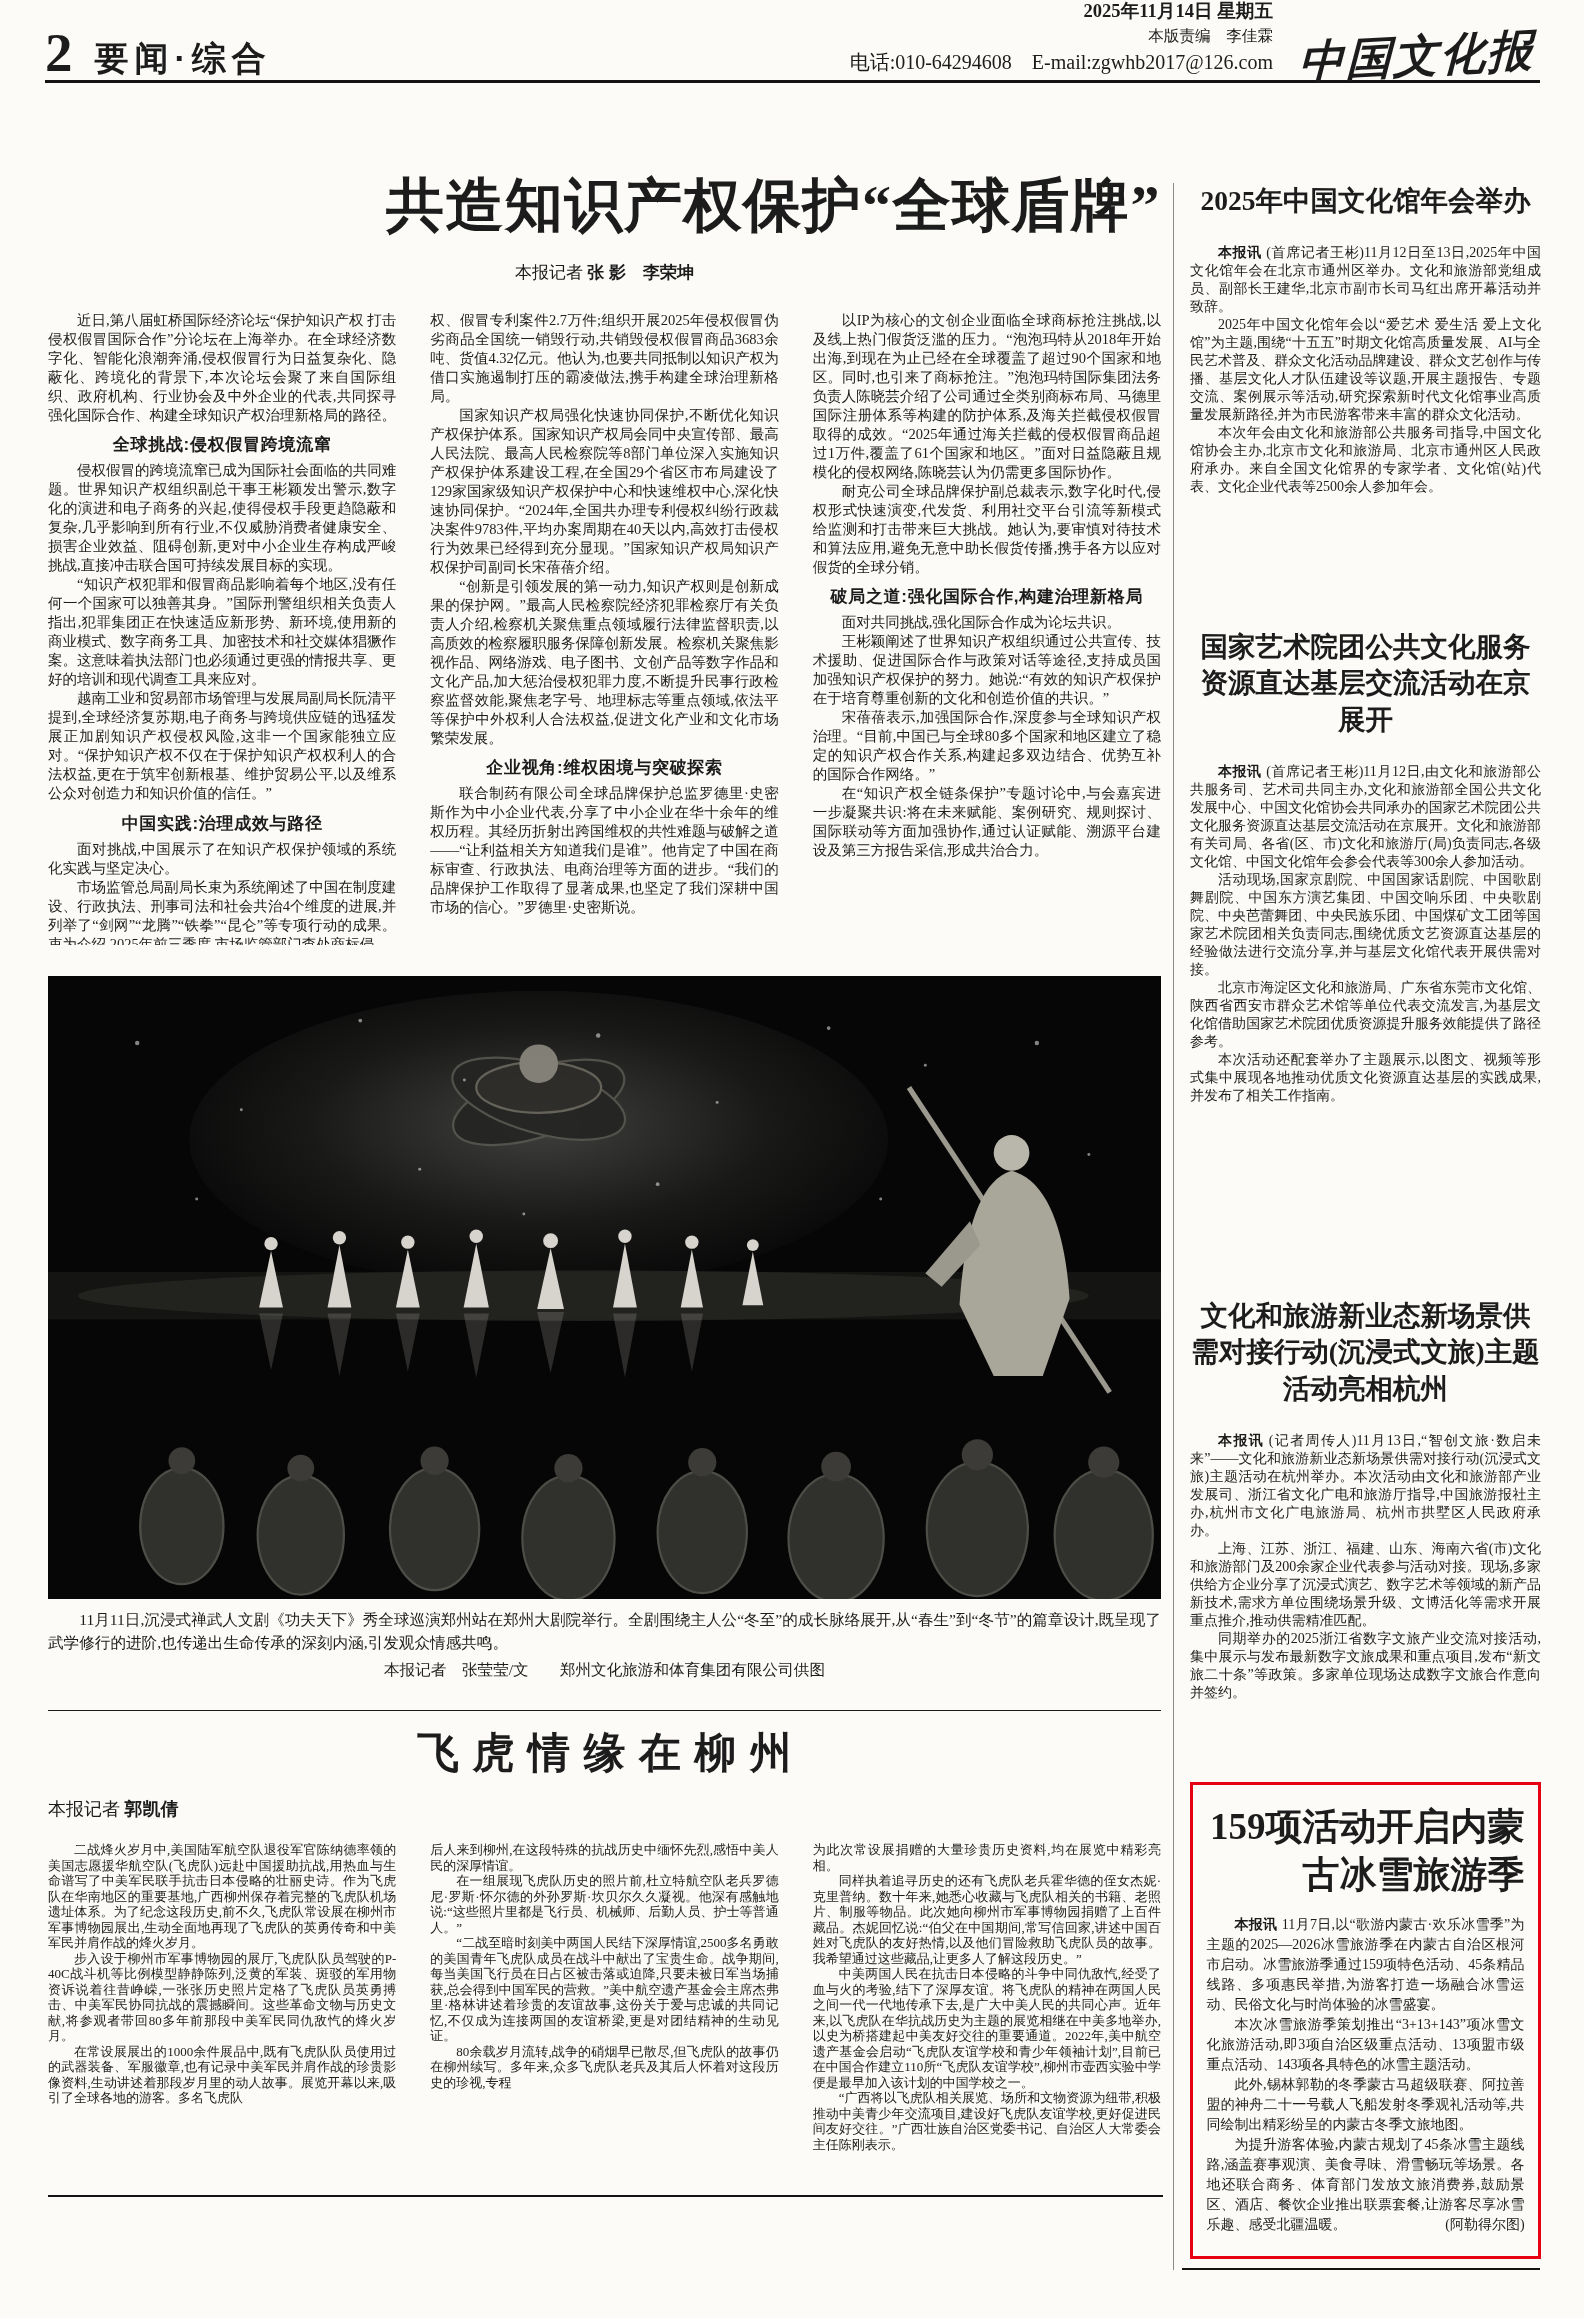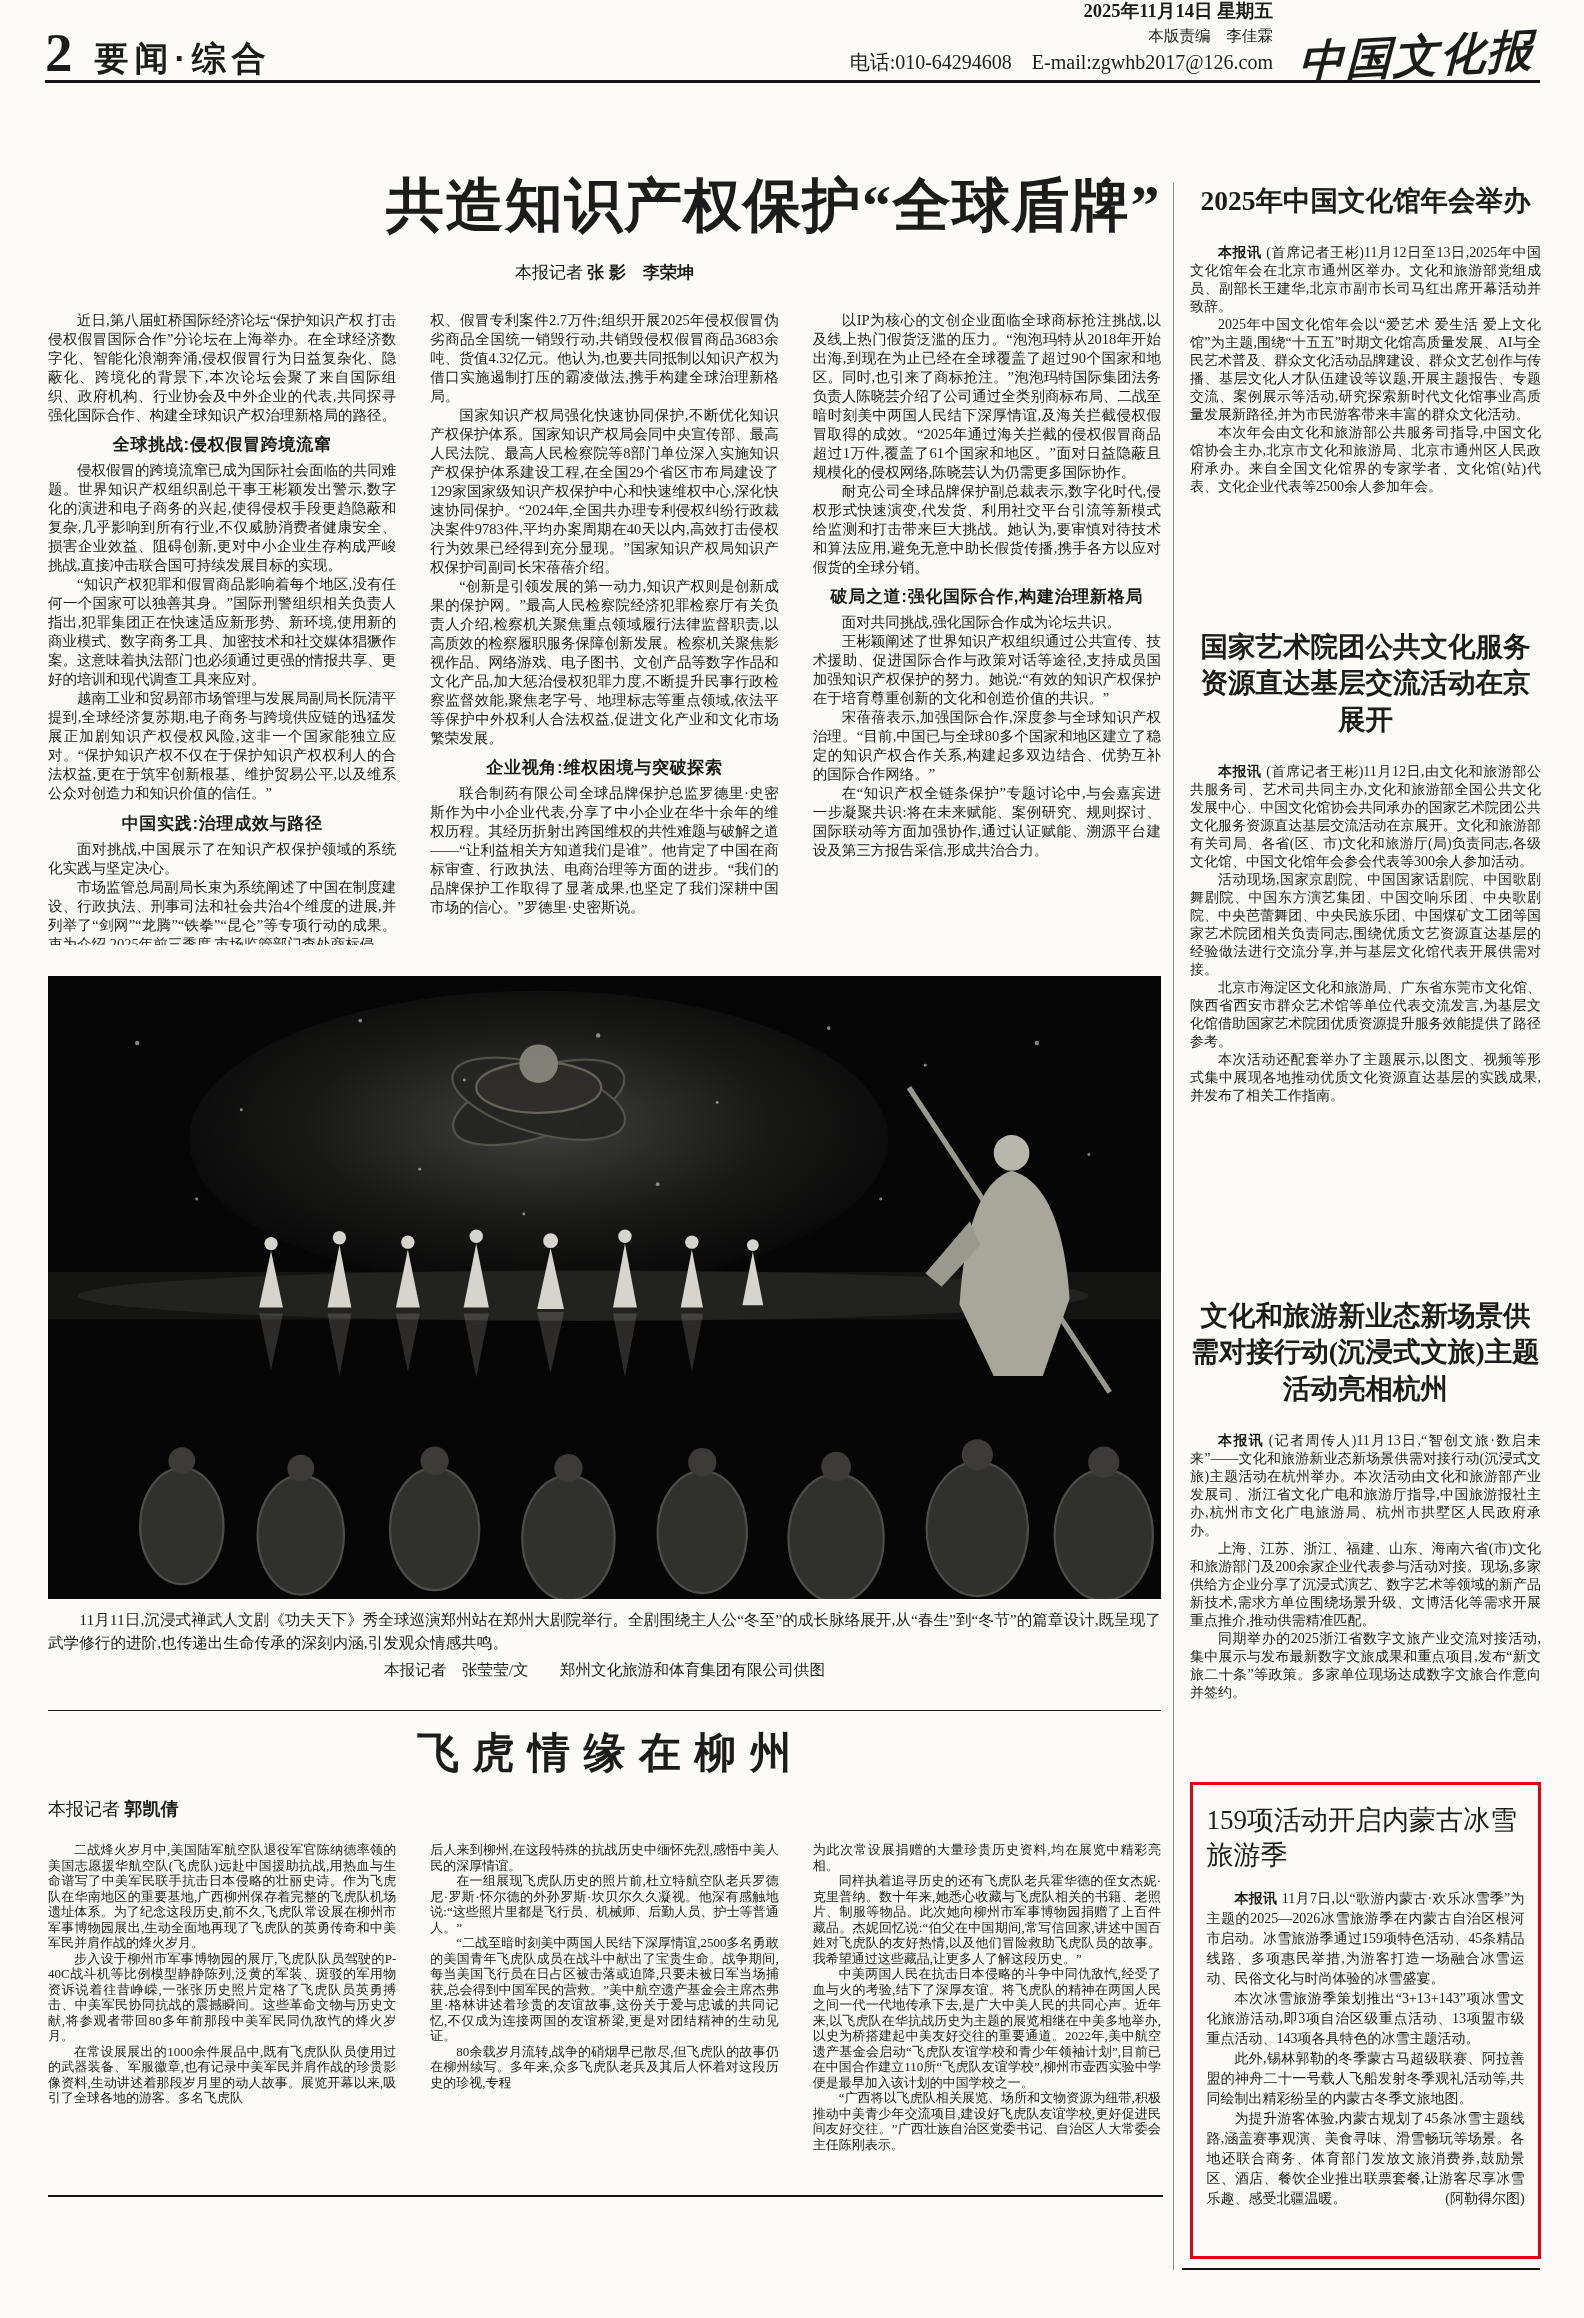--- a/index.html
+++ b/index.html
@@ -54,21 +54,21 @@
   .sidebar{position:absolute;left:1190px;top:183px;width:351px;}
   .sb-article{overflow:hidden;}
   .sb-a1{height:446px;}
   .sb-a2{height:669px;}
   .sb-a3{height:473px;}
   .sb-headline{font-size:27.5px;font-weight:bold;text-align:center;line-height:1.32;margin:0 0 24px;}
   .sb-body{font-size:14px;line-height:18px;}
   .lead{font-family:"Liberation Sans","DejaVu Sans",sans-serif;margin-right:4.5px;}
   .highlight-box{position:absolute;left:1190px;top:1782px;width:351px;height:477px;box-sizing:border-box;
     border:3.7px solid #e60012;padding:18px 13.4px;overflow:hidden;background:#fcfbf7;}
-  .hb-headline{font-size:27px;font-weight:normal;text-align:left;margin:0 0 15px;line-height:1.3;}
+  .hb-headline{font-size:37px;font-weight:bold;text-align:right;margin:0 0 15px;line-height:1.3;}
   .hb-body{font-size:14px;line-height:20px;}
   .author{float:right;}
   .sb-rule-bottom{position:absolute;left:1182px;top:2268px;width:358px;border-top:2.2px solid #141414;}
 </style>
 </head>
 <body>
 
 <div class="page">
 
   <div class="header">
@@ -104,21 +104,21 @@
           <p class="body-p">市场监管总局副局长束为系统阐述了中国在制度建设、行政执法、刑事司法和社会共治4个维度的进展,并列举了“剑网”“龙腾”“铁拳”“昆仑”等专项行动的成果。束为介绍,2025年前三季度,市场监管部门查处商标侵</p>
         </div>
       <div class="col">
           <p class="body-p noindent">权、假冒专利案件2.7万件;组织开展2025年侵权假冒伪劣商品全国统一销毁行动,共销毁侵权假冒商品3683余吨、货值4.32亿元。他认为,也要共同抵制以知识产权为借口实施遏制打压的霸凌做法,携手构建全球治理新格局。</p>
           <p class="body-p">国家知识产权局强化快速协同保护,不断优化知识产权保护体系。国家知识产权局会同中央宣传部、最高人民法院、最高人民检察院等8部门单位深入实施知识产权保护体系建设工程,在全国29个省区市布局建设了129家国家级知识产权保护中心和快速维权中心,深化快速协同保护。“2024年,全国共办理专利侵权纠纷行政裁决案件9783件,平均办案周期在40天以内,高效打击侵权行为效果已经得到充分显现。”国家知识产权局知识产权保护司副司长宋蓓蓓介绍。</p>
           <p class="body-p">“创新是引领发展的第一动力,知识产权则是创新成果的保护网。”最高人民检察院经济犯罪检察厅有关负责人介绍,检察机关聚焦重点领域履行法律监督职责,以高质效的检察履职服务保障创新发展。检察机关聚焦影视作品、网络游戏、电子图书、文创产品等数字作品和文化产品,加大惩治侵权犯罪力度,不断提升民事行政检察监督效能,聚焦老字号、地理标志等重点领域,依法平等保护中外权利人合法权益,促进文化产业和文化市场繁荣发展。</p>
           <h3 class="crosshead">企业视角:维权困境与突破探索</h3>
           <p class="body-p">联合制药有限公司全球品牌保护总监罗德里·史密斯作为中小企业代表,分享了中小企业在华十余年的维权历程。其经历折射出跨国维权的共性难题与破解之道——“让利益相关方知道我们是谁”。他肯定了中国在商标审查、行政执法、电商治理等方面的进步。“我们的品牌保护工作取得了显著成果,也坚定了我们深耕中国市场的信心。”罗德里·史密斯说。</p>
         </div>
       <div class="col">
-          <p class="body-p">以IP为核心的文创企业面临全球商标抢注挑战,以及线上热门假货泛滥的压力。“泡泡玛特从2018年开始出海,到现在为止已经在全球覆盖了超过90个国家和地区。同时,也引来了商标抢注。”泡泡玛特国际集团法务负责人陈晓芸介绍了公司通过全类别商标布局、二战至暗时刻美中两国人民结下深厚情谊,及海关拦截侵权假冒取得的成效。“2025年通过海关拦截的侵权假冒商品超过1万件,覆盖了61个国家和地区。”面对日益隐蔽且规模化的侵权网络,陈晓芸认为仍需更多国际协作。</p>
+          <p class="body-p">以IP为核心的文创企业面临全球商标抢注挑战,以及线上热门假货泛滥的压力。“泡泡玛特从2018年开始出海,到现在为止已经在全球覆盖了超过90个国家和地区。同时,也引来了商标抢注。”泡泡玛特国际集团法务负责人陈晓芸介绍了公司通过全类别商标布局、马德里国际注册体系等构建的防护体系,及海关拦截侵权假冒取得的成效。“2025年通过海关拦截的侵权假冒商品超过1万件,覆盖了61个国家和地区。”面对日益隐蔽且规模化的侵权网络,陈晓芸认为仍需更多国际协作。</p>
           <p class="body-p">耐克公司全球品牌保护副总裁表示,数字化时代,侵权形式快速演变,代发货、利用社交平台引流等新模式给监测和打击带来巨大挑战。她认为,要审慎对待技术和算法应用,避免无意中助长假货传播,携手各方以应对假货的全球分销。</p>
           <h3 class="crosshead">破局之道:强化国际合作,构建治理新格局</h3>
           <p class="body-p">面对共同挑战,强化国际合作成为论坛共识。</p>
           <p class="body-p">王彬颖阐述了世界知识产权组织通过公共宣传、技术援助、促进国际合作与政策对话等途径,支持成员国加强知识产权保护的努力。她说:“有效的知识产权保护在于培育尊重创新的文化和创造价值的共识。”</p>
           <p class="body-p">宋蓓蓓表示,加强国际合作,深度参与全球知识产权治理。“目前,中国已与全球80多个国家和地区建立了稳定的知识产权合作关系,构建起多双边结合、优势互补的国际合作网络。”</p>
           <p class="body-p">在“知识产权全链条保护”专题讨论中,与会嘉宾进一步凝聚共识:将在未来赋能、案例研究、规则探讨、国际联动等方面加强协作,通过认证赋能、溯源平台建设及第三方报告采信,形成共治合力。</p>
         </div>
     </div>
   </div>
 

